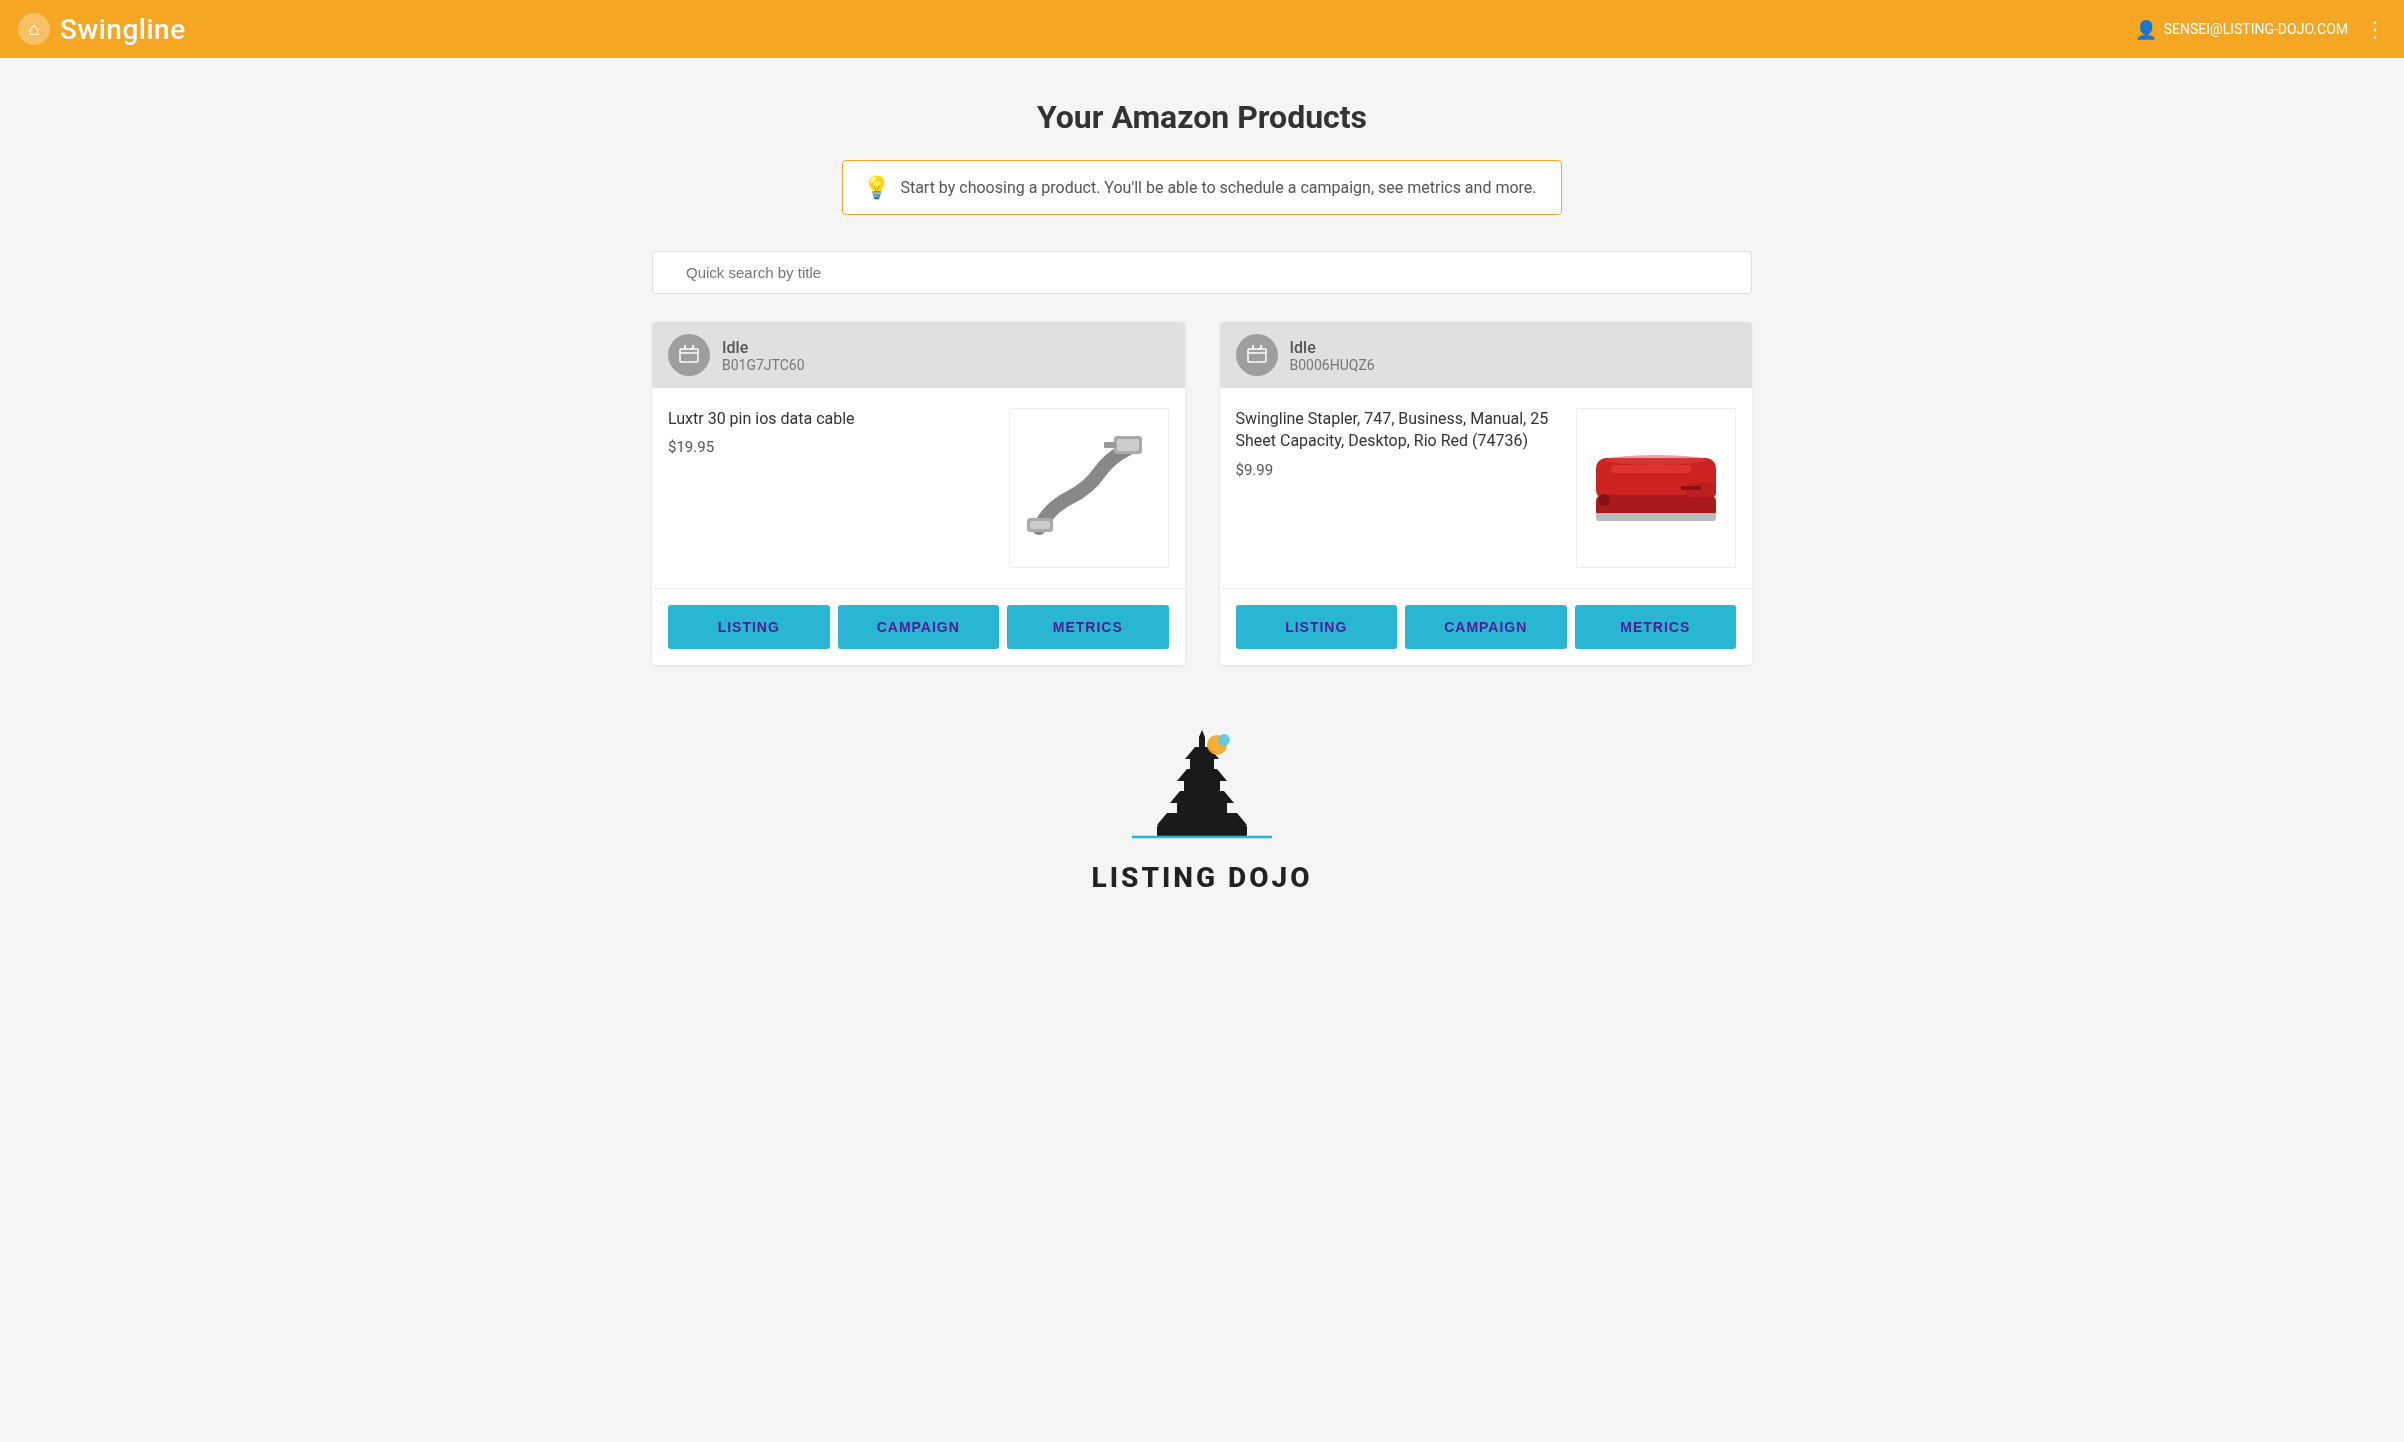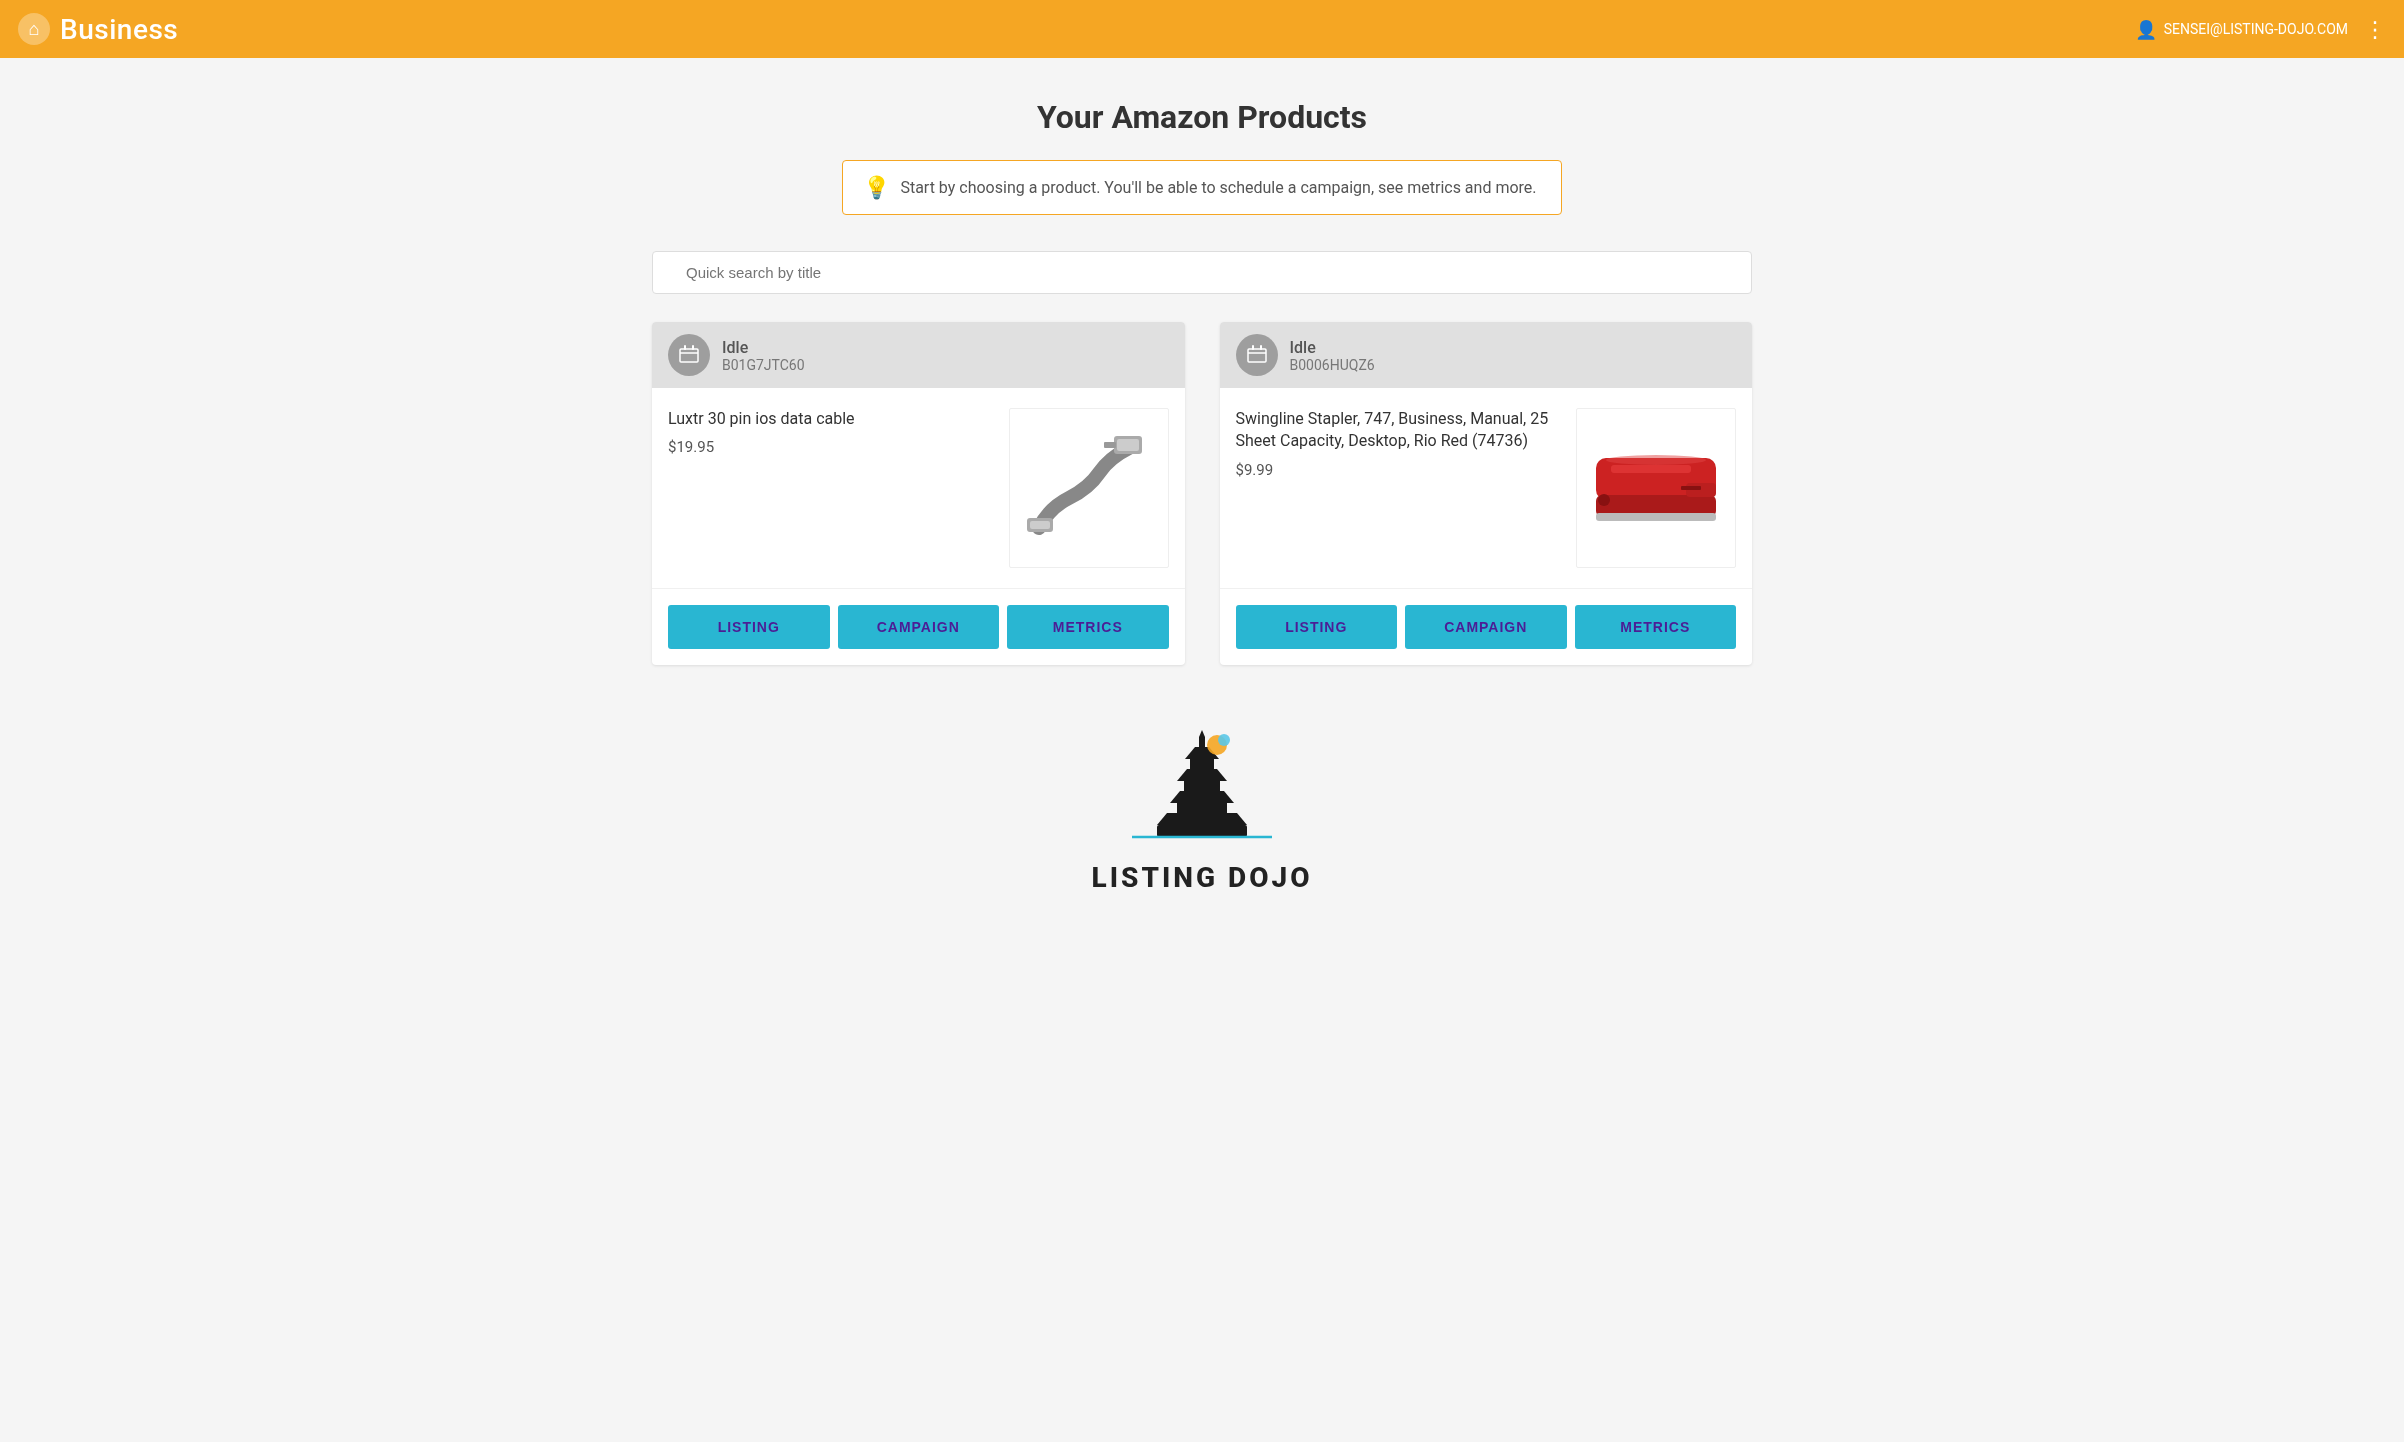--- a/index.html
+++ b/index.html
@@ -239,21 +239,21 @@
       color: #222;
       letter-spacing: 3px;
     }
   </style>
 </head>
 <body>
 
 <header class="header">
   <div class="header-left">
     <div class="header-home-icon">⌂</div>
-    <span class="header-title">Business</span>
+    <span class="header-title">Swingline</span>
   </div>
   <div class="header-right">
     <div class="header-user">
       <span class="header-user-icon">👤</span>
       <span>SENSEI@LISTING-DOJO.COM</span>
     </div>
     <span class="header-menu-icon">⋮</span>
   </div>
 </header>
 

